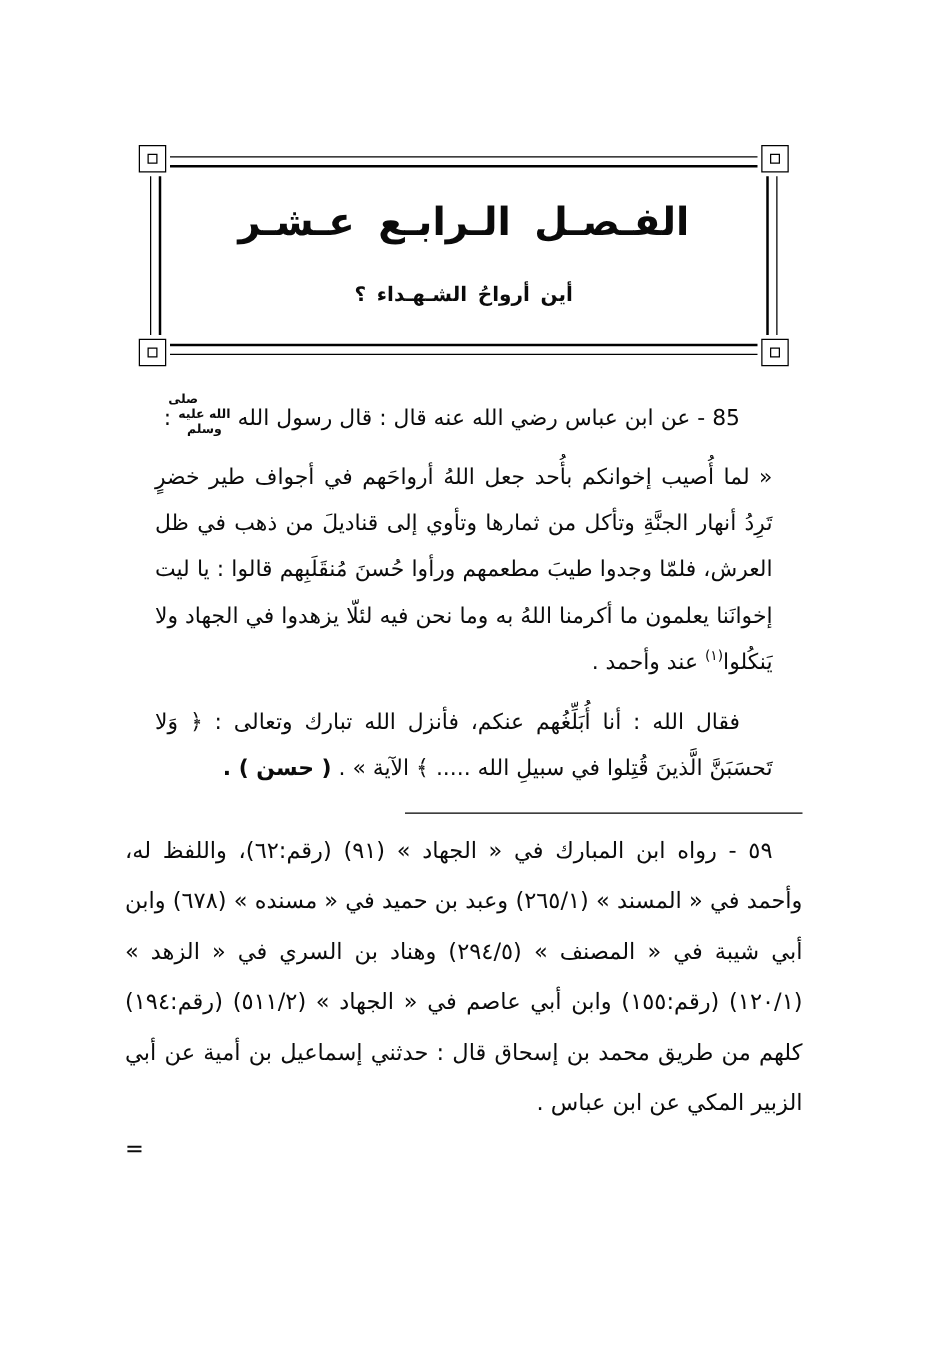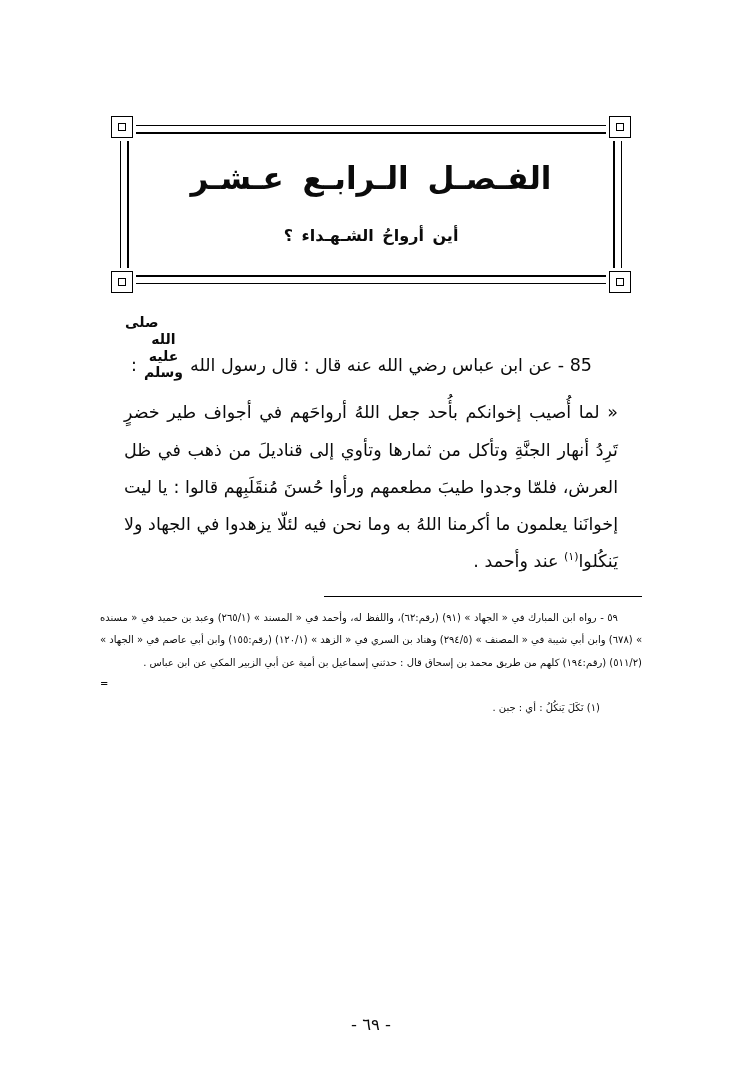--- a/index.html
+++ b/index.html
@@ -65,33 +65,33 @@
     line-height: 2.12;
     text-align: justify;
   }
   .para { margin: 0 0 10px; }
   .intro { text-indent: 26px; }
   .hadith { margin-top: 4px; }
   .closing { text-indent: 26px; margin-top: 10px; }
   .saw {
     display: inline-block;
     width: 42px;
-    font-size: 14px;
+    font-size: 10px;
     font-weight: bold;
     line-height: 1.2;
     text-align: center;
     vertical-align: -6px;
   }
   .fn-ref { font-size: 11px; }
   .grade { font-weight: bold; }
 
   
   .footnotes {
     margin: 16px 38px 0;
-    font-size: 10px;
+    font-size: 18px;
     line-height: 2.25;
     text-align: justify;
   }
   .fn-rule {
     width: 318px;
     border-top: 1.4px solid #000;
     margin: 0 0 10px auto; 
   }
   .takhrij { margin: 0; text-indent: 24px; }
   .fn-cont {
@@ -131,24 +131,26 @@
       <span>85 - عن ابن عباس رضي الله عنه قال : قال رسول الله</span>
       <span class="saw">صلى الله عليه وسلم</span>
       <span>:</span>
     </p>
 
     <p class="para hadith">
       <span>« لما أُصيب إخوانكم بأُحد جعل اللهُ أرواحَهم في أجواف طير خضرٍ تَرِدُ أنهار الجنَّةِ وتأكل من ثمارها وتأوي إلى قناديلَ من ذهب في ظل العرش، فلمّا وجدوا طيبَ مطعمهم ورأوا حُسنَ مُنقَلَبِهم قالوا : يا ليت إخوانَنا يعلمون ما أكرمنا اللهُ به وما نحن فيه لئلّا يزهدوا في الجهاد ولا يَنكُلوا</span><sup class="fn-ref">(١)</sup>
       <span>عند وأحمد .</span>
     </p>
 
+    <p class="para closing">
+      <span>فقال الله : أنا أُبَلِّغُهم عنكم، فأنزل الله تبارك وتعالى : ﴿ وَلا تَحسَبَنَّ الَّذينَ قُتِلوا في سبيلِ الله ..... ﴾ الآية » .</span>
+      <b class="grade">( حسن ) .</b>
+    </p>
   </div>
 
   <div class="footnotes">
     <div class="fn-rule"></div>
     <p class="takhrij">٥٩ - رواه ابن المبارك في « الجهاد » (٩١) (رقم:٦٢)، واللفظ له، وأحمد في « المسند » (٢٦٥/١) وعبد بن حميد في « مسنده » (٦٧٨) وابن أبي شيبة في « المصنف » (٢٩٤/٥) وهناد بن السري في « الزهد » (١٢٠/١) (رقم:١٥٥) وابن أبي عاصم في « الجهاد » (٥١١/٢) (رقم:١٩٤) كلهم من طريق محمد بن إسحاق قال : حدثني إسماعيل بن أمية عن أبي الزبير المكي عن ابن عباس .</p>
     <div class="fn-cont">=</div>
-    <p class="gloss">(١) نَكَلَ يَنكُلُ : أي : جبن .</p>
   </div>
 
-  <div class="page-number">- ٦٩ -</div>
 
 </div>
 
 </body></html>

